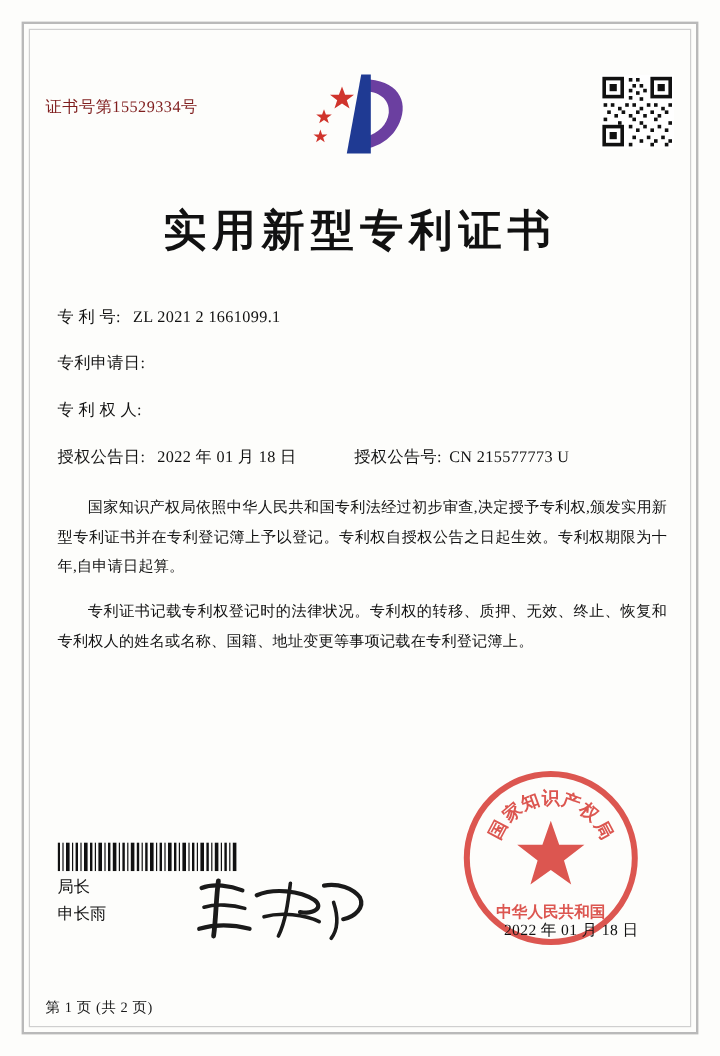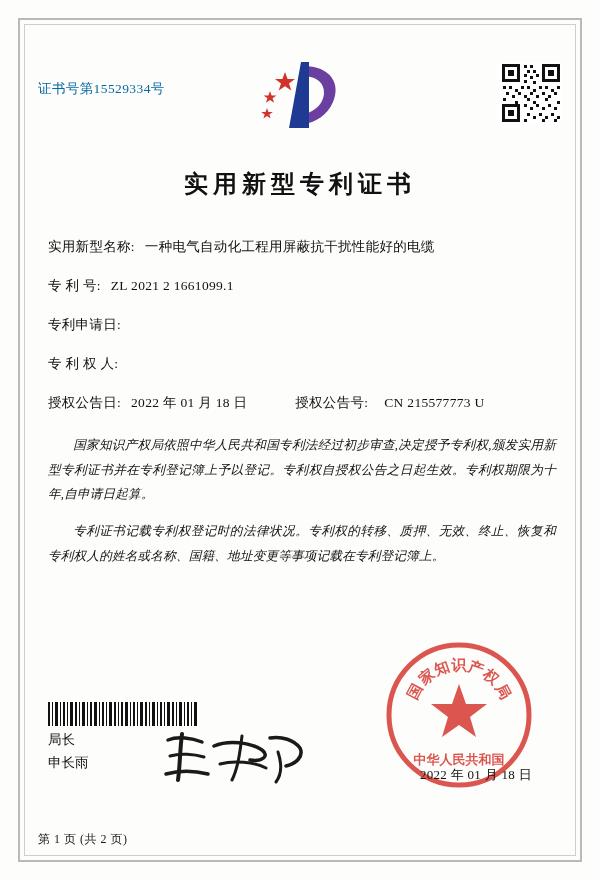--- a/index.html
+++ b/index.html
@@ -53,21 +53,21 @@
   .header-row {
     position: relative;
     height: 110px;
   }
   .cert-no {
     position: absolute;
     left: 0;
     top: 40px;
     font-size: 13.5px;
     letter-spacing: 0.4px;
-    color: #0369a1;
+    color: #7f1d1d;
     white-space: nowrap;
   }
 
   
   .logo {
     position: absolute;
     left: 50%;
     transform: translateX(-50%);
     top: 18px;
     width: 110px;
@@ -82,21 +82,21 @@
     top: 22px;
     width: 62px;
     height: 62px;
   }
   .qr svg { display:block; }
 
   
   .doc-title {
     margin-top: 18px;
     text-align: center;
-    font-size: 24px;
+    font-size: 36px;
     font-weight: bold;
     letter-spacing: 5px;
     color: #111;
     font-family: "Liberation Serif", "DejaVu Serif", serif;
   }
 
   
   .fields {
     margin-top: 38px;
     padding-left: 10px;
@@ -126,21 +126,20 @@
     display: flex;
     align-items: baseline;
     white-space: nowrap;
   }
 
   
   .paras {
     margin-top: 14px;
     padding-left: 10px;
     padding-right: 6px;
-    font-style: italic;
   }
   .para {
     font-size: 12.6px;
     line-height: 1.95;
     text-indent: 2em;
     color: #121212;
     text-align: justify;
     letter-spacing: 0.2px;
   }
 
@@ -299,24 +298,20 @@
               <rect x="54" y="57" width="3" height="3"></rect>
           </g>
         </svg>
       </div>
     </div>
 
     <div class="doc-title">实用新型专利证书</div>
 
     <div class="fields">
 
-      <div class="field-row">
-        <span class="field-label">实用新型名称:</span>
-        <span class="field-value">一种电气自动化工程用屏蔽抗干扰性能好的电缆</span>
-      </div>
 
 
       <div class="field-row">
         <span class="field-label">专 利 号:</span>
         <span class="field-value">ZL 2021 2 1661099.1</span>
       </div>
 
       <div class="field-row">
         <span class="field-label">专利申请日:</span>
       </div>
@@ -324,21 +319,21 @@
       <div class="field-row">
         <span class="field-label">专 利 权 人:</span>
       </div>
 
 
       <div class="field-row double">
         <span class="field-label">授权公告日:</span>
         <span style="margin-left:10px;">2022 年 01 月 18 日</span>
         <span class="pair2">
           <span>授权公告号:</span>
-          <span style="margin-left:16px;text-align:center;">CN 215577773 U</span>
+          <span style="margin-left:6px;text-align:center;">CN 215577773 U</span>
         </span>
       </div>
 
     </div>
 
     <div class="paras">
       <p class="para">国家知识产权局依照中华人民共和国专利法经过初步审查,决定授予专利权,颁发实用新型专利证书并在专利登记簿上予以登记。专利权自授权公告之日起生效。专利权期限为十年,自申请日起算。</p>
       <p class="para">专利证书记载专利权登记时的法律状况。专利权的转移、质押、无效、终止、恢复和专利权人的姓名或名称、国籍、地址变更等事项记载在专利登记簿上。</p>
     </div>
 

